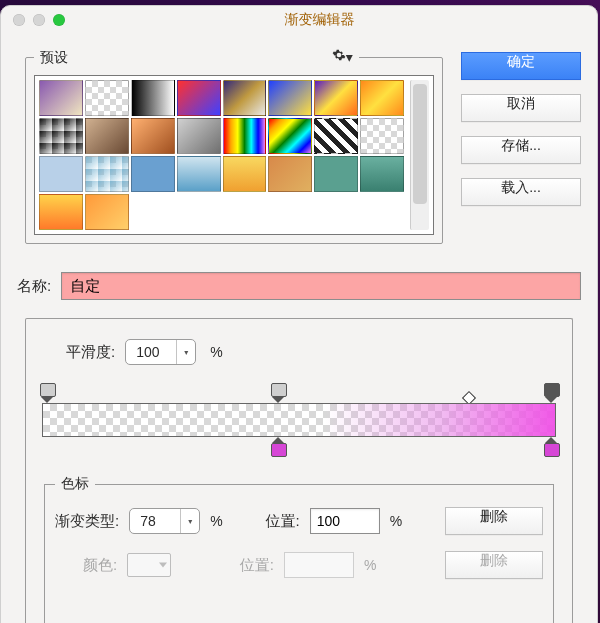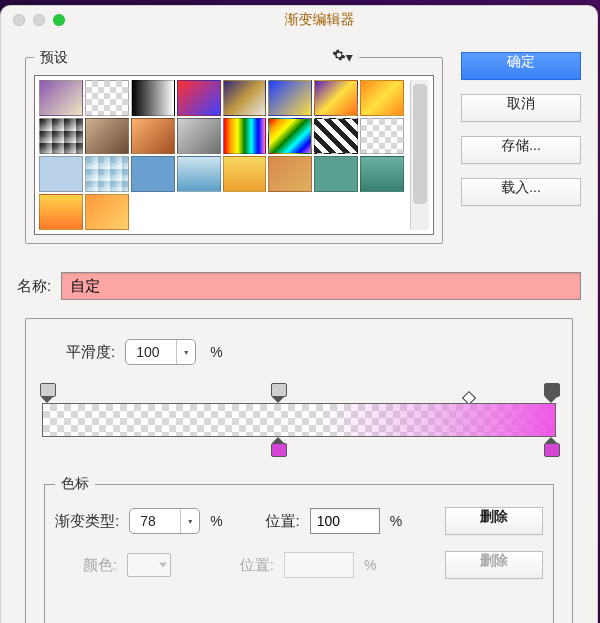--- a/index.html
+++ b/index.html
@@ -154,21 +154,21 @@
   .numbox{
     height:24px;width:56px;border:1px solid #8d8d8d;background:#fff;
     padding:0 6px;font-size:14px;box-shadow:inset 0 1px 2px rgba(0,0,0,.08);
   }
   .swatch{
     width:42px;height:22px;border:1px solid #bdbdbd;background:#f7f7f7;border-radius:2px;position:relative;
   }
   .swatch::after{content:"";position:absolute;right:3px;top:50%;transform:translateY(-50%);border-left:4px solid transparent;border-right:4px solid transparent;border-top:5px solid #bdbdbd;}
   .dlab{color:var(--disabled);}
   .dbox{border-color:#cfcfcf;box-shadow:none;background:#f8f8f8;color:#cfcfcf;}
-  .smallbtn{width:96px;font-weight:bold;}
+  .smallbtn{width:96px;}
   .pct{margin-left:4px;}
 </style>
 </head>
 <body>
 
 <div class="window">
 
   <div class="titlebar">
     <div class="traffic">
       <div class="tlight tl-close"></div>

